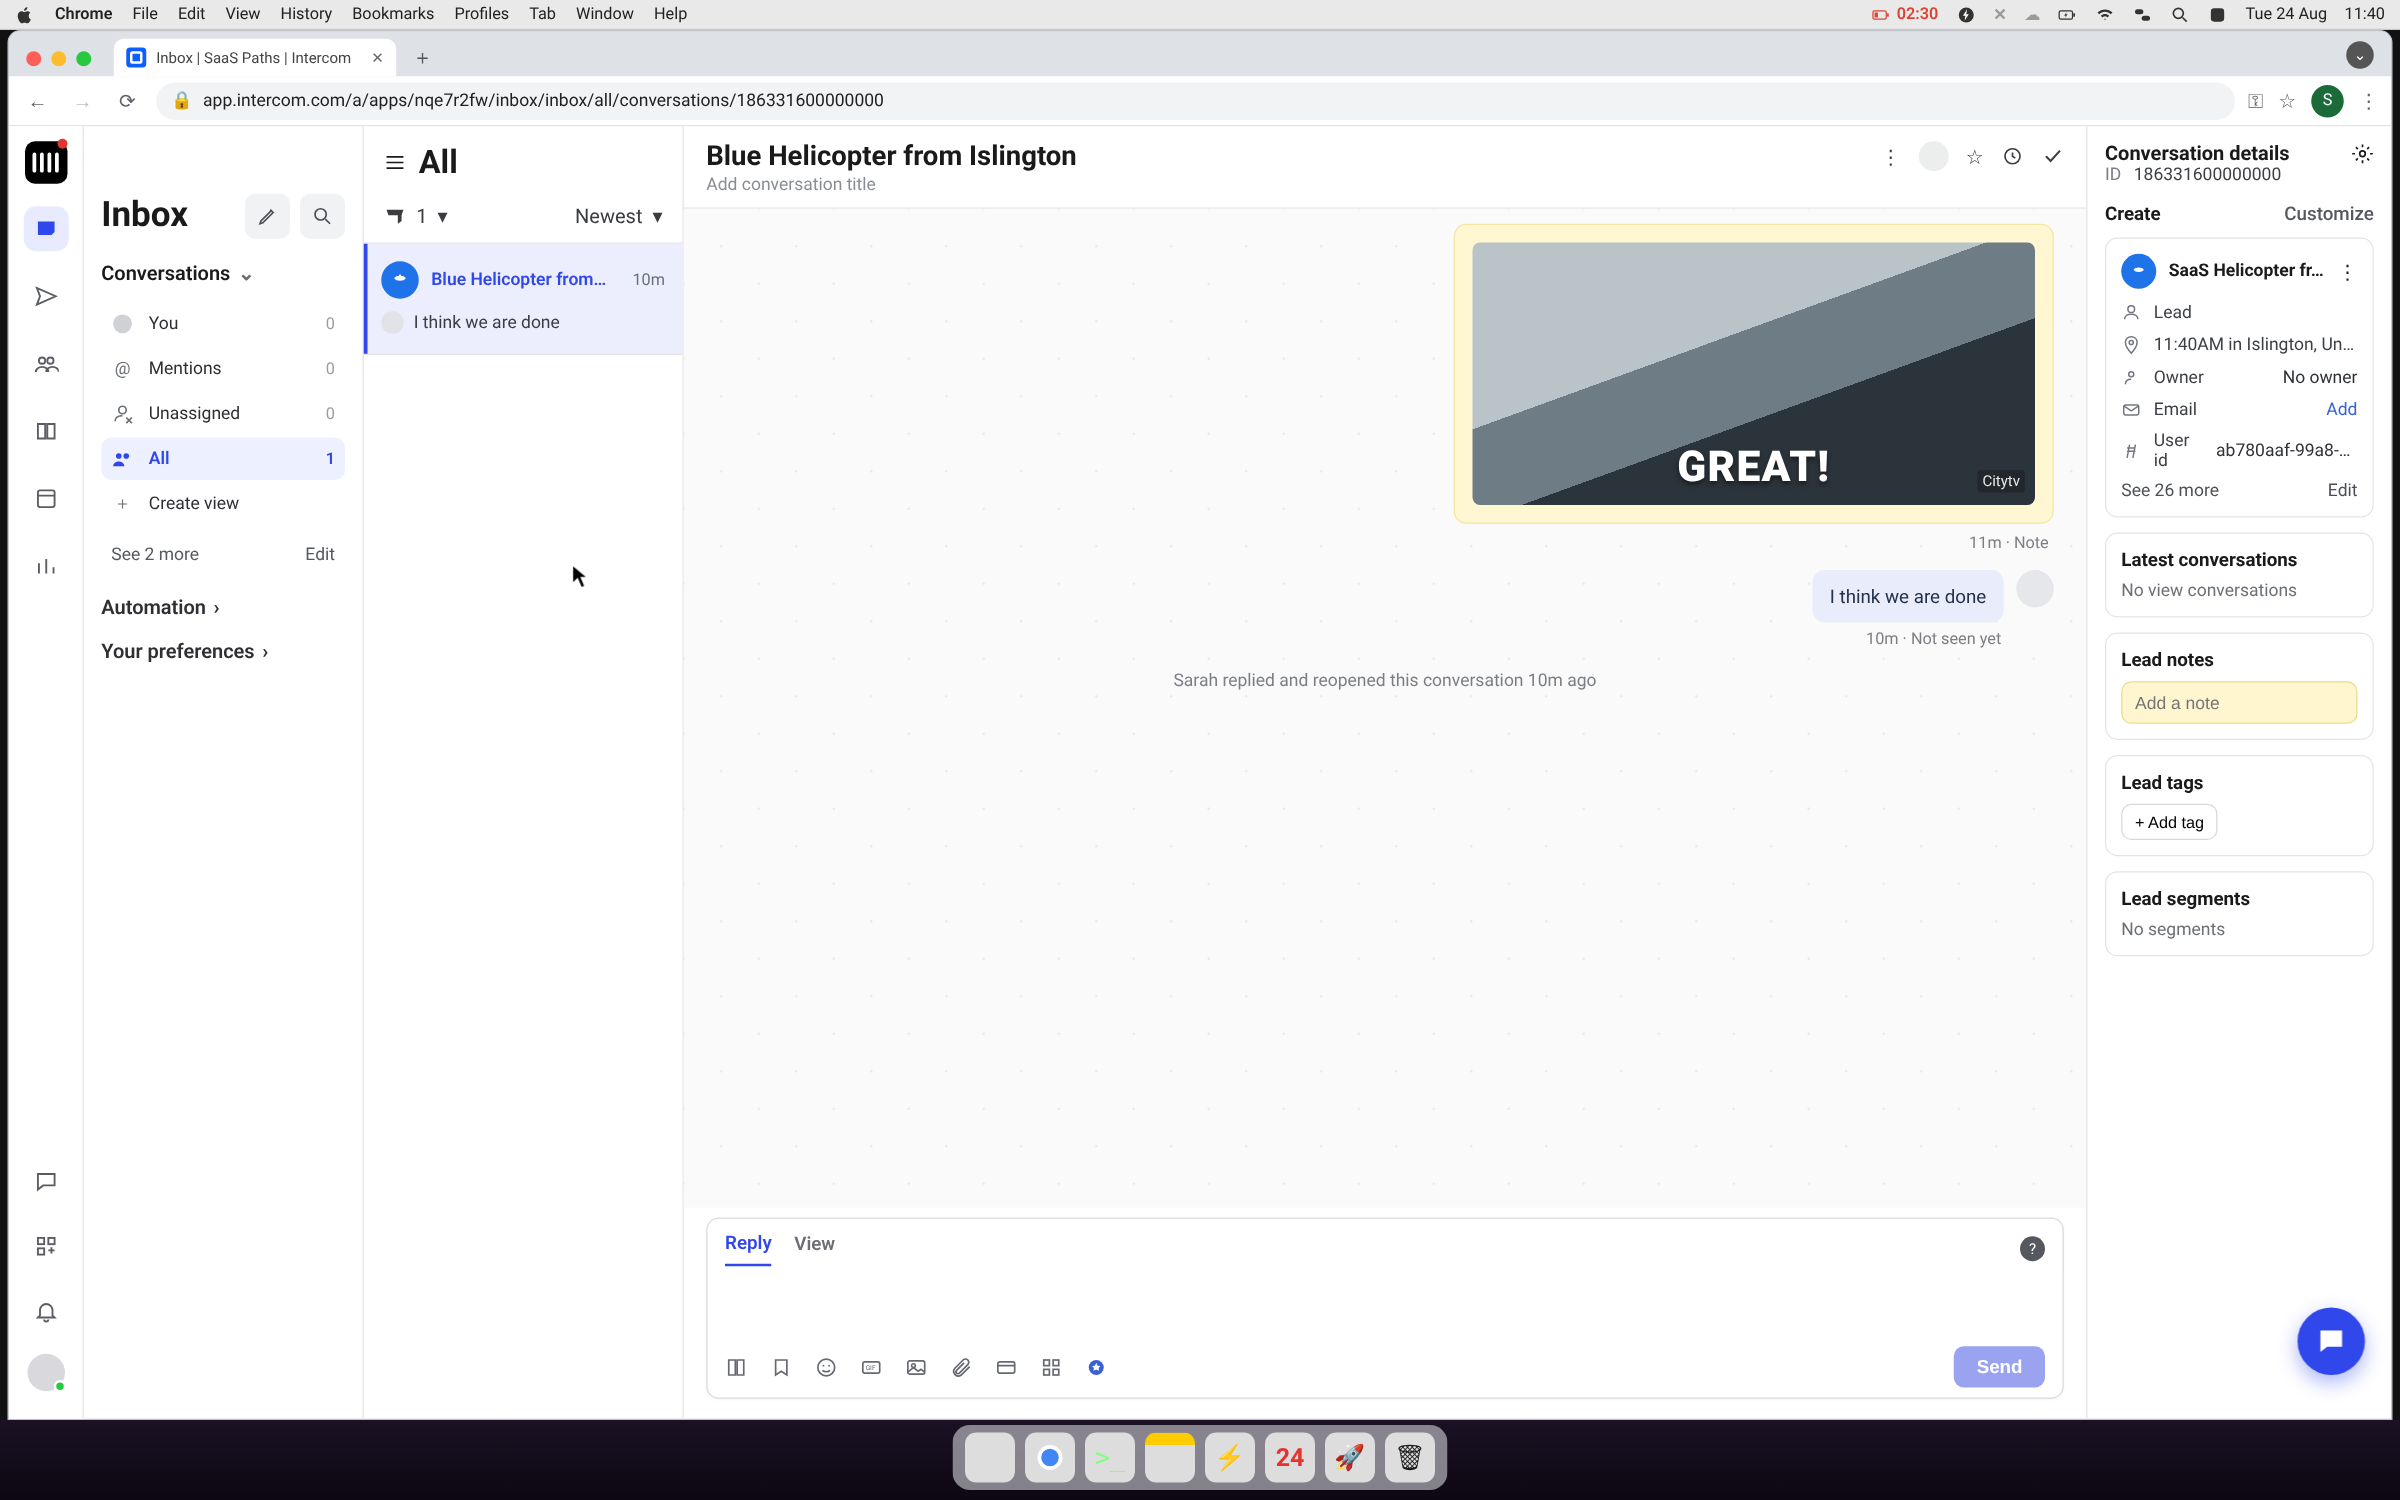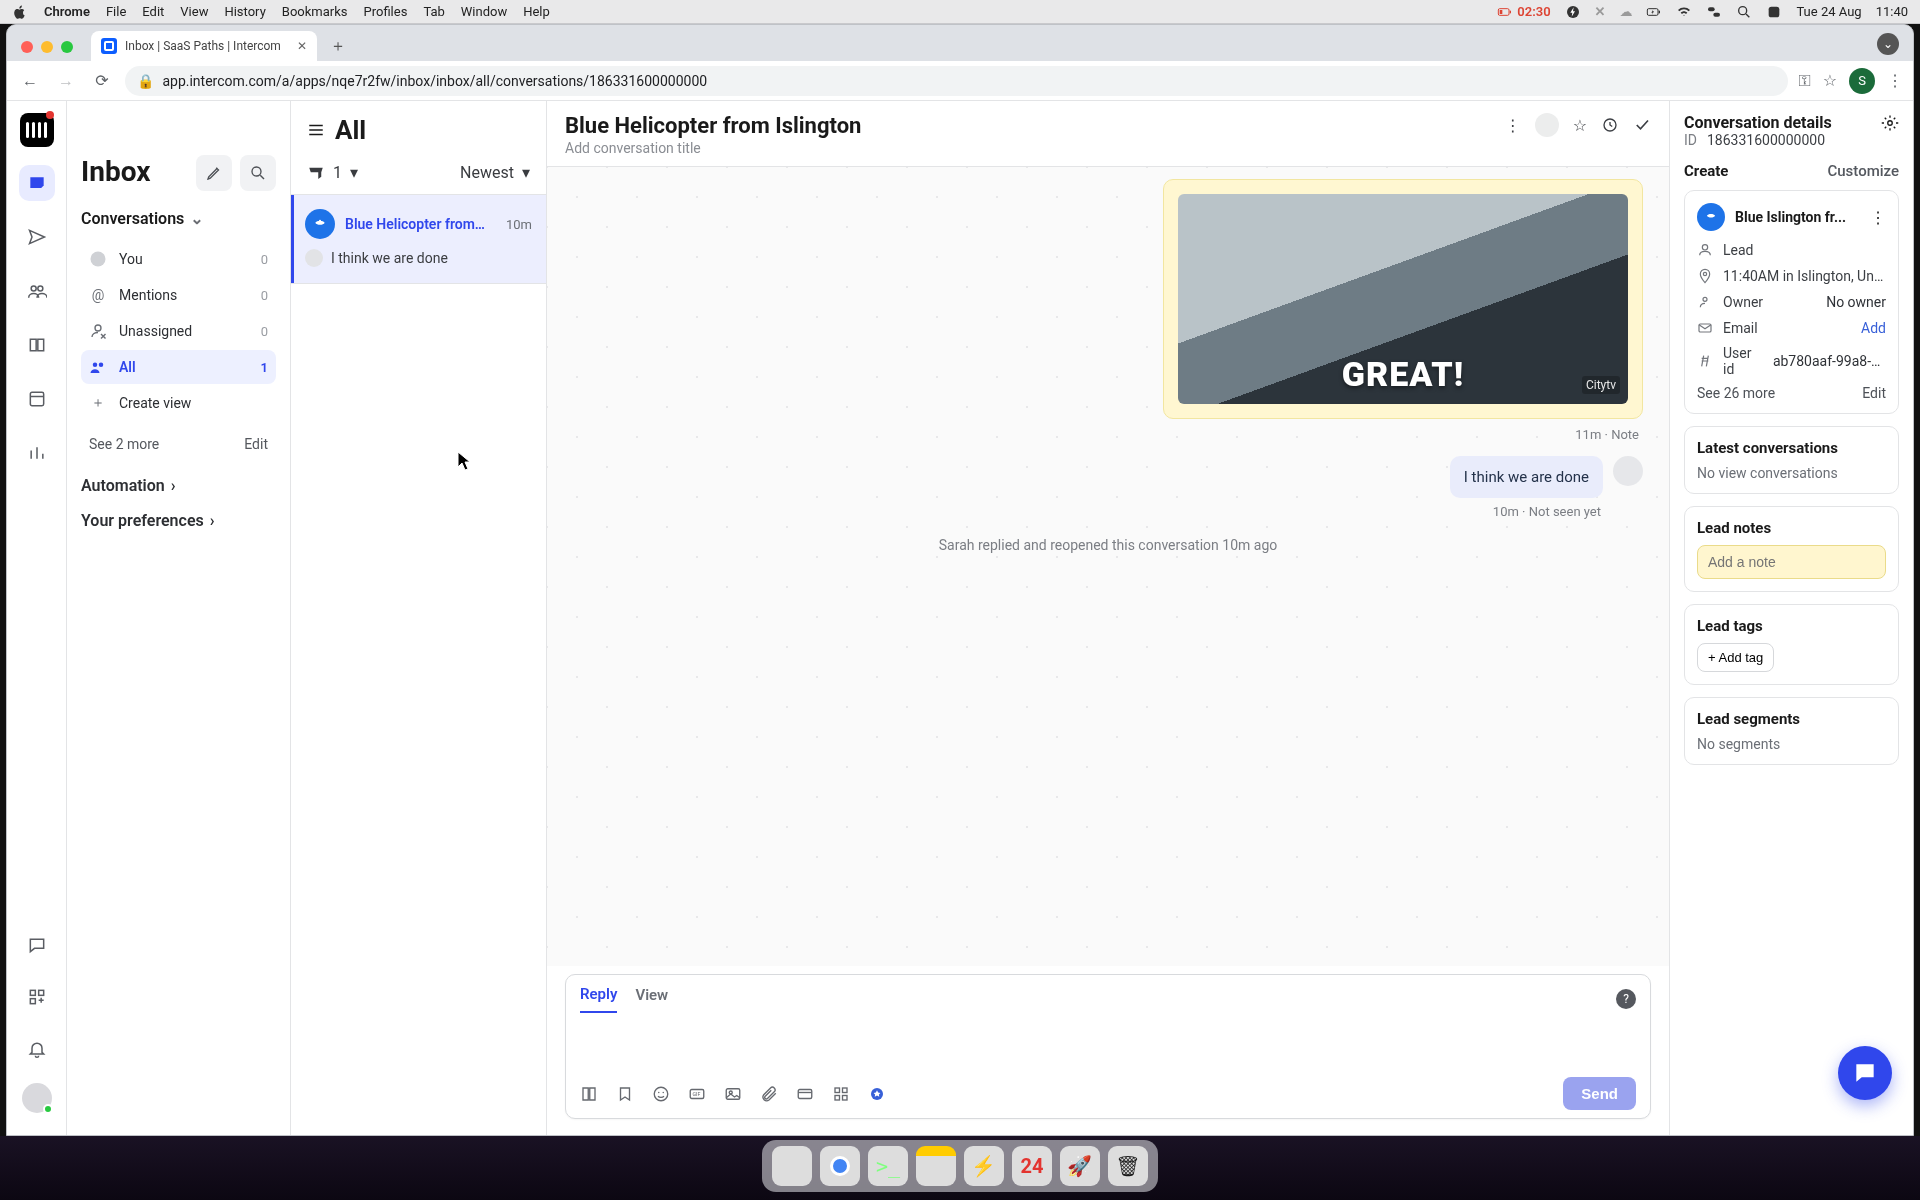--- a/index.html
+++ b/index.html
@@ -634,21 +634,21 @@
         <span>Create</span>
         <span class="cust">Customize</span>
       </div>
       <div class="card">
         <div class="ent-row">
           <span class="ent-av">
               <svg viewBox="0 0 24 24">
                 <path d="M5 10c2-4 12-4 14 0-2 4-12 4-14 0z"></path>
               </svg>
             </span>
-          <span class="ent-name">Blue Islington fr...</span>
+          <span class="ent-name">SaaS Helicopter fr...</span>
           <span>⋮</span>
         </div>
         <div class="kv">
             <span class="ki">
               <svg class="sm-ico" viewBox="0 0 24 24">
                 <circle cx="12" cy="8" r="4"></circle>
                 <path d="M4 20c0-4 4-6 8-6s8 2 8 6"></path>
               </svg>
             </span>
             <span>Lead</span>

